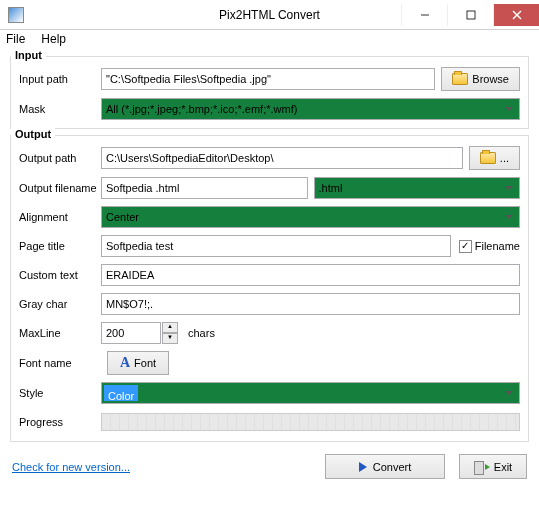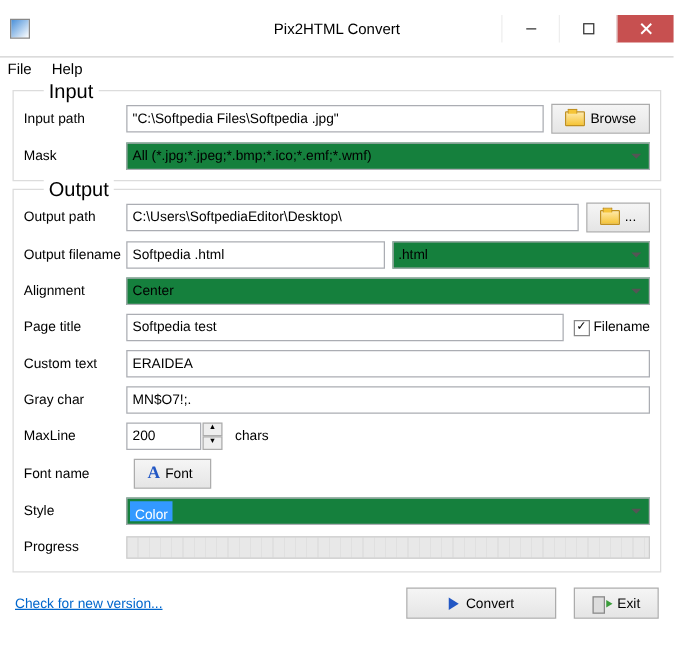--- a/index.html
+++ b/index.html
@@ -5,21 +5,21 @@
 * { box-sizing: border-box; margin: 0; padding: 0; }
 body {
   font-family: "Segoe UI", Tahoma, sans-serif;
   font-size: 11px;
   background: #fff;
   width: 539px;
   height: 516px;
   overflow: hidden;
 }
 .titlebar {
-  height: 46px;
+  height: 30px;
   background: #fff;
   border-bottom: 1px solid #d0d0d0;
   display: flex;
   align-items: center;
   position: relative;
 }
 .titlebar-icon {
   width: 16px; height: 16px;
   margin-left: 8px;
   background: linear-gradient(135deg,#4a90d9,#fff);
@@ -61,24 +61,25 @@
 }
 .group {
   border: 1px solid #dcdcdc;
   padding: 10px 8px 8px 8px;
   margin-bottom: 6px;
   position: relative;
 }
 .group-title {
   position: absolute;
   top: -8px;
-  left: 24px;
+  left: 0;
   background: #fff;
   padding: 0 4px;
-  font-size: 16px;
+  font-size: 11px;
+  font-weight: bold;
 }
 .row {
   display: flex;
   align-items: center;
   margin-bottom: 7px;
   min-height: 22px;
 }
 .row:last-child { margin-bottom: 0; }
 .label {
   width: 82px;
@@ -127,20 +128,21 @@
   font-size: 11px;
   font-family: inherit;
   display: flex;
   align-items: center;
   gap: 4px;
   cursor: default;
 }
 .btn-side {
   margin-left: 6px;
   min-width: 62px;
+  justify-content: center;
 }
 .btn-side.small { min-width: 40px; }
 .spinner-wrap {
   display: flex;
   align-items: center;
 }
 .spinner-input {
   width: 60px;
   height: 22px;
   border: 1px solid #abadb3;

